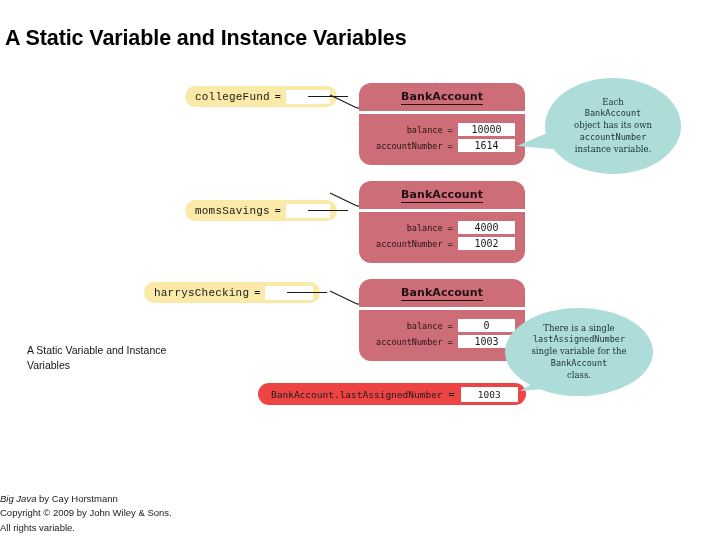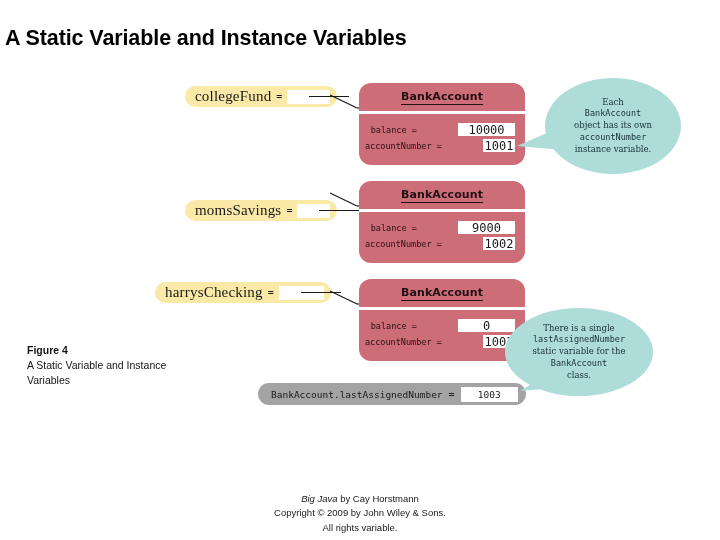--- a/index.html
+++ b/index.html
@@ -42,22 +42,22 @@
     height: 21px;
     background: #fbe9a8;
     border-radius: 11px;
     display: flex;
     align-items: center;
     justify-content: flex-end;
     padding: 0 7px 0 10px;
     box-sizing: border-box;
   }
   .var-pill-name {
-    font-family: Liberation Serif, serif;
-    font-size: 15px;
+    font-family: Liberation Mono, monospace;
+    font-size: 11px;
     color: #1a1a1a;
     white-space: nowrap;
     letter-spacing: 0.2px;
   }
   .var-pill-eq {
     font-family: "DejaVu Sans Mono", monospace;
     font-size: 10px;
     color: #1a1a1a;
     margin: 0 5px 0 5px;
   }
@@ -74,21 +74,21 @@
     top: 6px;
     width: 40px;
     height: 1px;
     background: #1a1a1a;
   }
 
   
   .static-pill {
     position: absolute;
     height: 22px;
-    background: #a3a3a3;
+    background: #ef4444;
     border-radius: 11px;
     display: flex;
     align-items: center;
     padding: 0 8px 0 13px;
     box-sizing: border-box;
   }
   .static-pill-name {
     font-family: "DejaVu Sans Mono", monospace;
     font-size: 9.5px;
     color: #1a1a1a;
@@ -133,21 +133,21 @@
     color: #221015;
     border-bottom: 1.4px solid #221015;
     padding-bottom: 1px;
     letter-spacing: 0.1px;
   }
   .obj-divider {
     height: 3px;
     background: #ffffff;
   }
   .obj-body {
-    padding: 9px 10px 13px 6px;
+    padding: 9px 10px 13px 0;
   }
   .field-row {
     display: flex;
     align-items: center;
     justify-content: flex-end;
     margin-bottom: 3px;
   }
   .field-row:last-child { margin-bottom: 0; }
   .field-name {
     font-family: "DejaVu Sans Mono", monospace;
@@ -159,26 +159,25 @@
     font-family: "DejaVu Sans Mono", monospace;
     font-size: 9px;
     color: #2a1014;
     margin: 0 5px;
   }
   .field-value {
     width: 57px;
     height: 13px;
     background: #ffffff;
     font-family: "DejaVu Sans Mono", monospace;
-    font-size: 12px;
+    font-size: 10px;
     color: #1a1a1a;
     display: flex;
     align-items: center;
     justify-content: center;
-    margin-left: 36px;
   }
 
   
   .callout {
     position: absolute;
     background: #aedcd9;
     border-radius: 50%;
     display: flex;
     flex-direction: column;
     align-items: center;
@@ -217,21 +216,21 @@
     font-weight: bold;
     display: block;
   }
 
   
   .footer {
     position: absolute;
     left: 0;
     top: 492px;
     width: 720px;
-    text-align: center;
+    text-align: left;
     font-family: "Liberation Sans", sans-serif;
     font-size: 9.5px;
     color: #1a1a1a;
     line-height: 1.5;
   }
   .footer .book-title { font-style: italic; }
 </style>
 </head>
 <body>
 
@@ -258,21 +257,21 @@
     <div class="obj-divider"></div>
     <div class="obj-body">
       <div class="field-row">
         <span class="field-name">balance</span>
         <span class="field-eq">=</span>
         <span class="field-value">10000</span>
       </div>
       <div class="field-row">
         <span class="field-name">accountNumber</span>
         <span class="field-eq">=</span>
-        <span class="field-value">1001</span>
+        <span class="field-value">1614</span>
       </div>
     </div>
   </div>
 
   <svg class="arrow-svg" style="left:515px; top:124px;" width="50" height="32">
     <path d="M48,2 L48,26 L2,22 Z" fill="#aedcd9"></path>
   </svg>
   <div class="callout" style="left:545px; top:78px; width:136px; height:96px;">
     <span>Each</span>
     <span class="code">BankAccount</span>
@@ -295,31 +294,31 @@
 
   <div class="obj-box" style="left:359px; top:181px;">
     <div class="obj-header">
       <span class="obj-title">BankAccount</span>
     </div>
     <div class="obj-divider"></div>
     <div class="obj-body">
       <div class="field-row">
         <span class="field-name">balance</span>
         <span class="field-eq">=</span>
-        <span class="field-value">9000</span>
+        <span class="field-value">4000</span>
       </div>
       <div class="field-row">
         <span class="field-name">accountNumber</span>
         <span class="field-eq">=</span>
         <span class="field-value">1002</span>
       </div>
     </div>
   </div>
 
-  <div class="var-pill" style="left:155px; top:282px; width:176px;">
+  <div class="var-pill" style="left:144px; top:282px; width:176px;">
     <span class="var-pill-name">harrysChecking</span>
     <span class="var-pill-eq">=</span>
     <span class="var-pill-slot"></span>
   </div>
 
   <svg class="arrow-svg" style="left:329px; top:288px;" width="44" height="24">
     <path d="M1,3 L28,16" stroke="#1a1a1a" stroke-width="1.2" fill="none"></path>
     <path d="M28,16 L36,16" stroke="#1a1a1a" stroke-width="1.2" fill="none"></path>
     <path d="M42,16 L33,12.5 L33,19.5 Z" fill="#1a1a1a"></path>
   </svg>
@@ -348,27 +347,26 @@
     <span class="static-pill-eq">=</span>
     <span class="static-pill-value">1003</span>
   </div>
 
   <svg class="arrow-svg" style="left:498px; top:360px;" width="72" height="34">
     <path d="M70,2 L58,28 L22,31 Z" fill="#aedcd9"></path>
   </svg>
   <div class="callout" style="left:505px; top:308px; width:148px; height:88px;">
     <span>There is a single</span>
     <span class="code">lastAssignedNumber</span>
-    <span>static variable for the</span>
+    <span>single variable for the</span>
     <span class="code">BankAccount</span>
     <span>class.</span>
   </div>
 
   <div class="fig-caption">
-    <span class="fig-label">Figure 4</span>
     <span>A Static Variable and Instance Variables</span>
   </div>
 
 </div>
 
 <div class="footer">
   <div><span class="book-title">Big Java</span><span> by Cay Horstmann</span></div>
   <div>Copyright © 2009 by John Wiley &amp; Sons.</div>
   <div>All rights variable.</div>
 </div>

